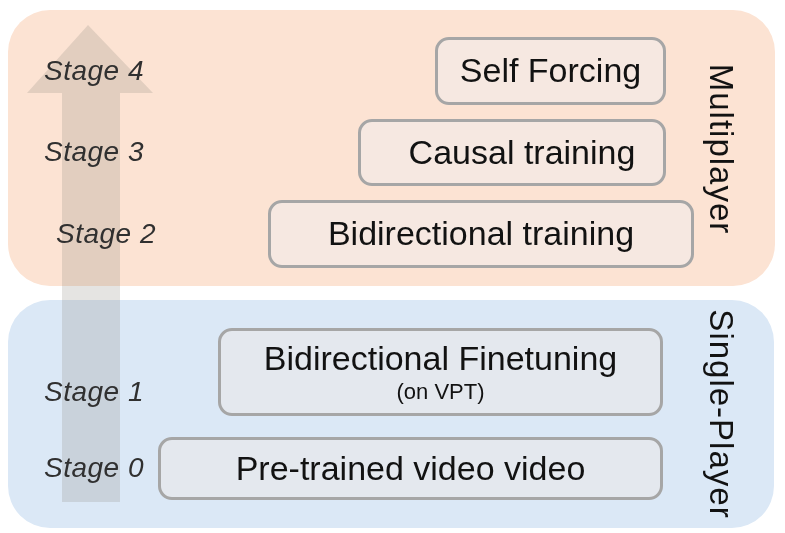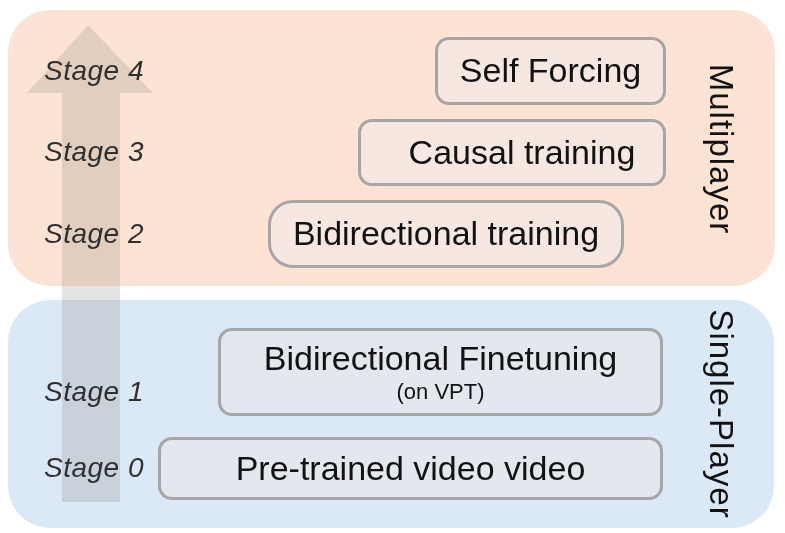--- a/index.html
+++ b/index.html
@@ -54,21 +54,21 @@
     left: 44px;
     transform: translateY(-50%);
     font-size: 28px;
     font-style: italic;
     color: var(--stage-text);
     white-space: nowrap;
     letter-spacing: 0.5px;
   }
   .stage-4 { top: 71px; }
   .stage-3 { top: 152px; }
-  .stage-2 { top: 234px; }
+  .stage-2 { top: 234px; margin-left: 12px; }
   .stage-1 { top: 372px; margin-top: 20px; }
   .stage-0 { top: 468px; }
   .stage-box {
     position: absolute;
     border: 3px solid var(--box-border);
     border-radius: 14px;
     display: flex;
     flex-direction: column;
     align-items: center;
     justify-content: center;
@@ -76,21 +76,21 @@
     font-size: 34px;
     font-weight: 500;
     color: var(--text-color);
     line-height: 1.1;
     white-space: nowrap;
   }
   .box-peach { background: var(--box-multi); justify-content: center; }
   .box-gray  { background: var(--box-single); }
   .box-self-forcing        { left: 435px; top: 37px;  width: 231px; height: 68px; }
   .box-causal-training     { left: 358px; top: 119px; width: 308px; height: 67px; padding-left: 20px; }
-  .box-bidi-training       { left: 268px; top: 200px; width: 356px; height: 68px; border-radius: 25px; }
+  .box-bidi-training       { left: 268px; top: 200px; width: 426px; height: 68px; }
   .box-bidi-finetuning     { left: 218px; top: 328px; width: 445px; height: 88px; }
   .box-pretrained          { left: 158px; top: 437px; width: 505px; height: 63px; }
   .box-sublabel {
     font-size: 22px;
     font-weight: 500;
     margin-top: 2px;
   }
   .side-label {
     position: absolute;
     writing-mode: vertical-rl;

